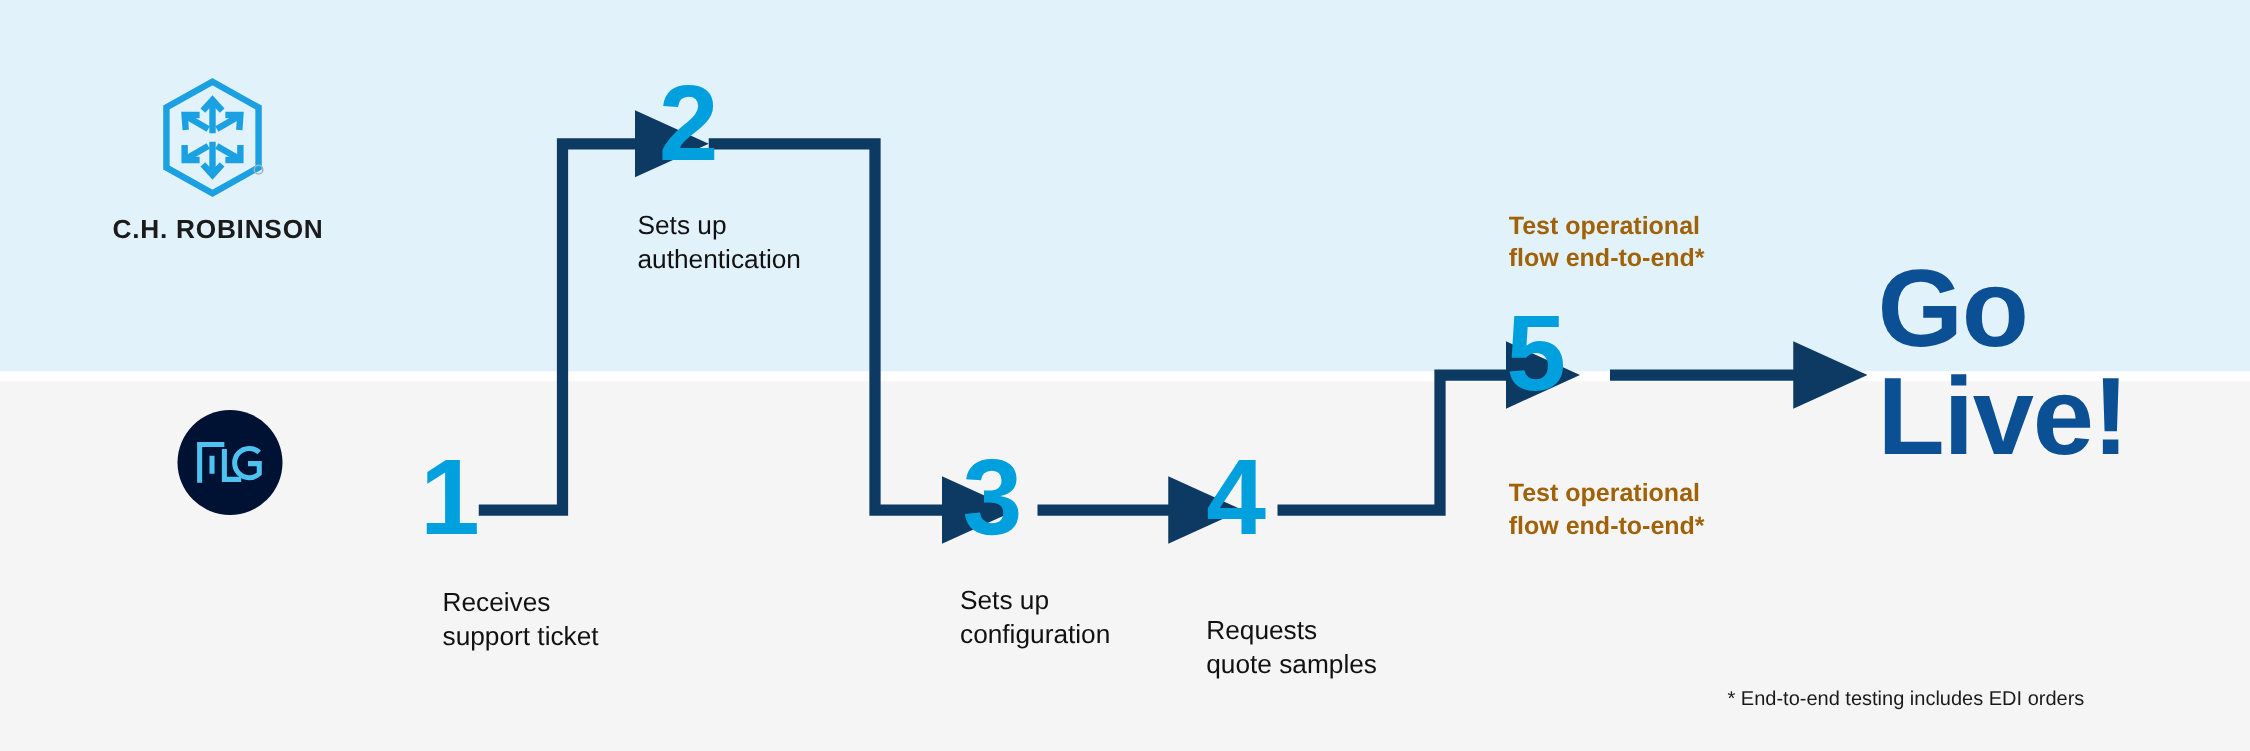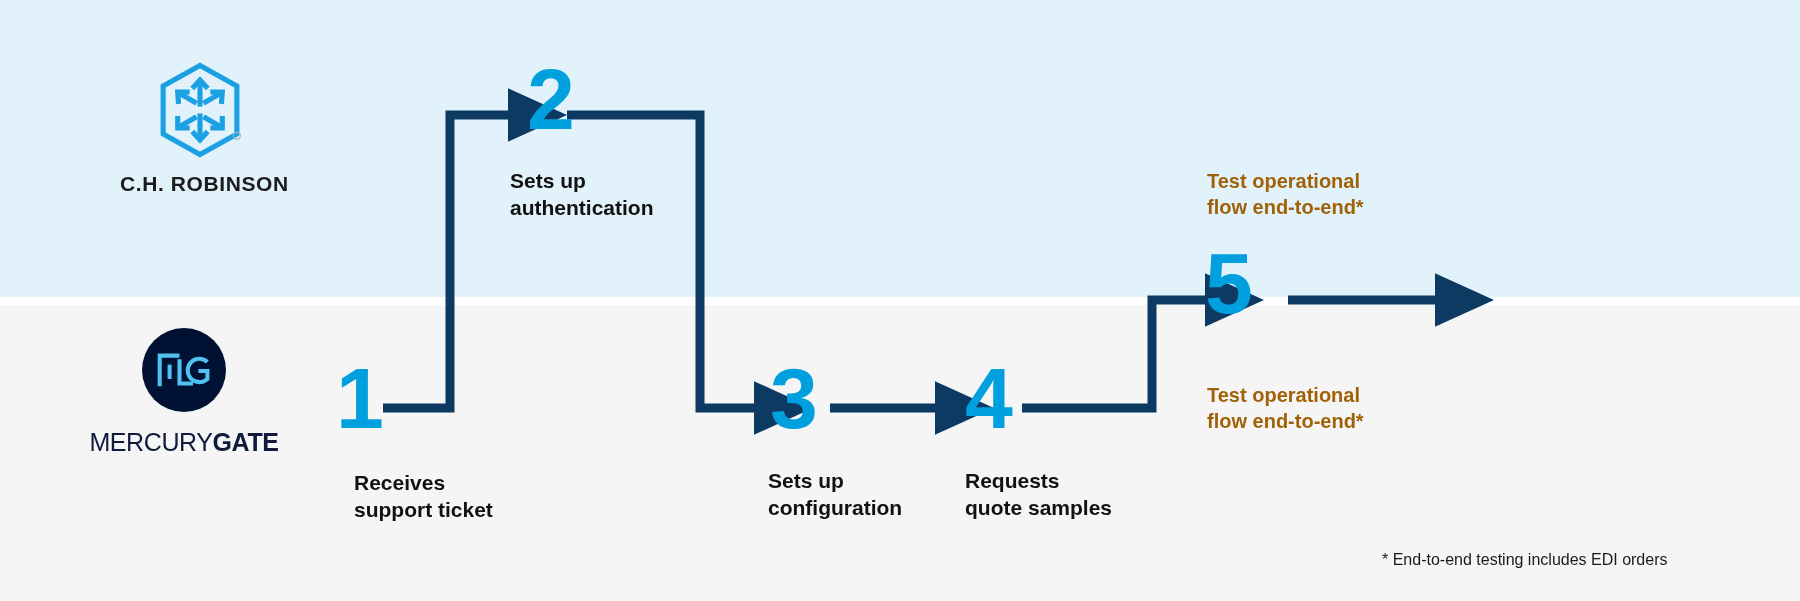--- a/index.html
+++ b/index.html
@@ -39,21 +39,21 @@
     color: #00a0df;
     font-weight: bold;
     font-size: 86px;
     line-height: 1;
     letter-spacing: -1px;
     white-space: nowrap;
   }
   .step-label {
     position: absolute;
     color: #111111;
-    font-weight: bold;
+    font-weight: normal;
     font-size: 21px;
     line-height: 1.28;
     white-space: pre-line;
   }
   .side-label {
     position: absolute;
     color: #a16207;
     font-weight: bold;
     font-size: 20px;
     line-height: 1.3;
@@ -71,21 +71,21 @@
   .footnote {
     position: absolute;
     color: #1a1a1a;
     font-size: 16px;
     font-weight: normal;
     white-space: nowrap;
   }
   
   .chr-logo {
     position: absolute;
-    left: 120px;
+    left: 90px;
     top: 62px;
     width: 160px;
     text-align: left;
   }
   .chr-mark { width: 86px; height: 96px; display: block; margin: 0 auto; }
   .chr-word {
     font-family: "Liberation Sans", sans-serif;
     font-weight: bold;
     font-size: 21px;
     color: #1b1b1b;
@@ -187,44 +187,43 @@
       <svg width="54" height="36" viewBox="0 0 60 40" xmlns="http://www.w3.org/2000/svg">
 
         <path d="M3,38 L3,4 L25,4" fill="none" stroke="#4ec3f0" stroke-width="4.5"></path>
         <path d="M14,14 L14,30" fill="none" stroke="#4ec3f0" stroke-width="4.5"></path>
 
         <path d="M25,8 L25,35 L40,35" fill="none" stroke="#4ec3f0" stroke-width="4.5"></path>
 
         <path d="M56,11 A13,13 0 1,0 56,30 L56,21 L46,21" fill="none" stroke="#4ec3f0" stroke-width="4.5"></path>
       </svg>
     </div>
-    <div class="mg-word">
-      <span class="light">MERCURY</span><span class="heavy">GATE</span>
-    </div>
   </div>
 
   <div class="step-num" style="left:336px; top:355px;">1</div>
   <div class="step-label" style="left:354px; top:470px;">Receives
 support ticket</div>
 
   <div class="step-num" style="left:527px; top:56px;">2</div>
   <div class="step-label" style="left:510px; top:168px;">Sets up
 authentication</div>
 
   <div class="step-num" style="left:770px; top:355px;">3</div>
   <div class="step-label" style="left:768px; top:468px;">Sets up
 configuration</div>
 
   <div class="step-num" style="left:965px; top:355px;">4</div>
-  <div class="step-label" style="left:965px; top:468px;">Requests
+  <div class="step-label" style="left:965px; top:492px;">Requests
 quote samples</div>
 
   <div class="step-num" style="left:1205px; top:240px;">5</div>
 
   <div class="side-label" style="left:1207px; top:168px;">Test operational
 flow end-to-end*</div>
   <div class="side-label" style="left:1207px; top:382px;">Test operational
 flow end-to-end*</div>
 
+  <div class="golive" style="left:1502px; top:204px;">Go
+Live!</div>
 
   <div class="footnote" style="left:1382px; top:551px;">* End-to-end testing includes EDI orders</div>
 
 </div>
 
 </body></html>

